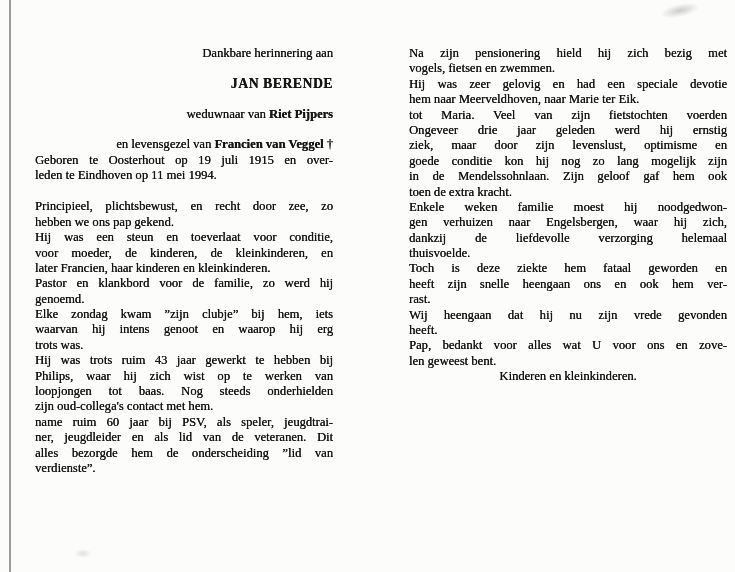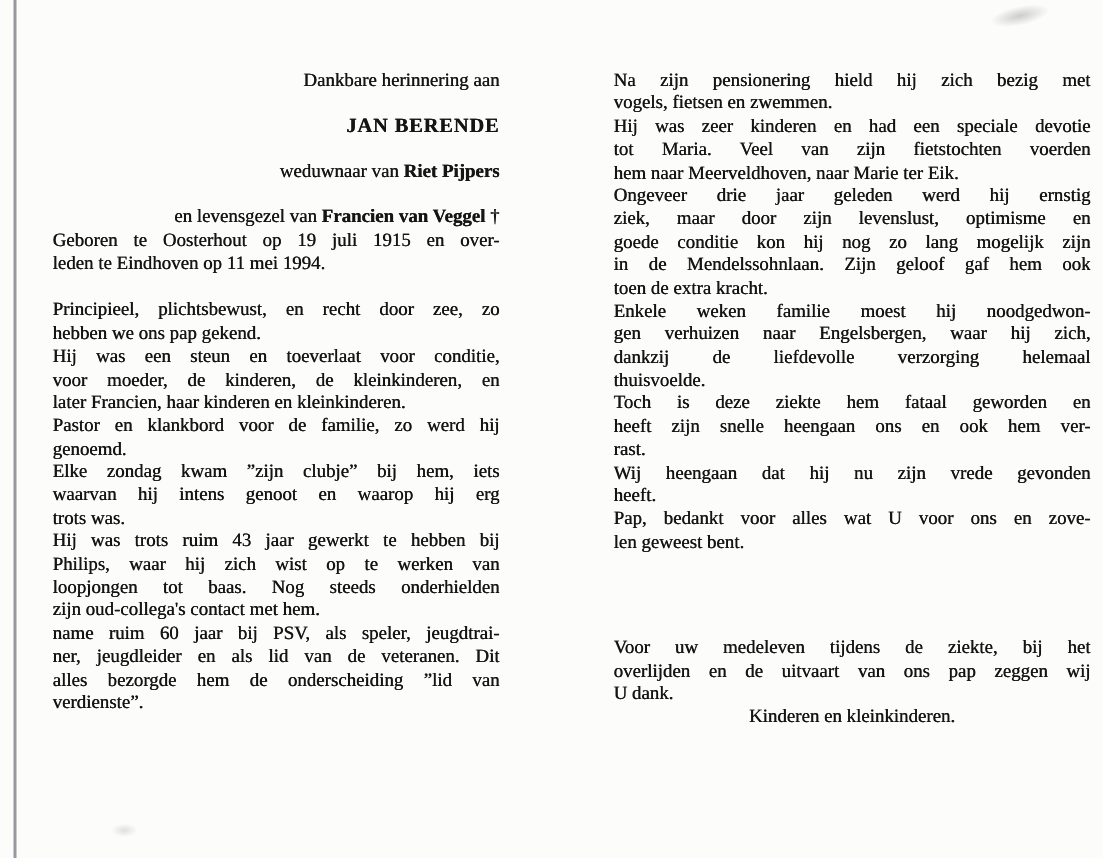--- a/index.html
+++ b/index.html
@@ -107,23 +107,23 @@
       </div>
   </div>
 
   <div class="col right">
     <div>
         <div class="para">
           <div class="ln">Na zijn pensionering hield hij zich bezig met</div>
           <div class="ln last">vogels, fietsen en zwemmen.</div>
         </div>
         <div class="para">
-          <div class="ln">Hij was zeer kinderen en had een speciale devotie</div>
+          <div class="ln">Hij was zeer gelovig en had een speciale devotie</div>
+          <div class="ln last">hem naar Meerveldhoven, naar Marie ter Eik.</div>
           <div class="ln">tot Maria. Veel van zijn fietstochten voerden</div>
-          <div class="ln last">hem naar Meerveldhoven, naar Marie ter Eik.</div>
         </div>
         <div class="para">
           <div class="ln">Ongeveer drie jaar geleden werd hij ernstig</div>
           <div class="ln">ziek, maar door zijn levenslust, optimisme en</div>
           <div class="ln">goede conditie kon hij nog zo lang mogelijk zijn</div>
           <div class="ln">in de Mendelssohnlaan. Zijn geloof gaf hem ook</div>
           <div class="ln last">toen de extra kracht.</div>
         </div>
         <div class="para">
           <div class="ln">Enkele weken familie moest hij noodgedwon-</div>
@@ -139,27 +139,20 @@
         <div class="para">
           <div class="ln">Wij heengaan dat hij nu zijn vrede gevonden</div>
           <div class="ln last">heeft.</div>
         </div>
         <div class="para">
           <div class="ln">Pap, bedankt voor alles wat U voor ons en zove-</div>
           <div class="ln last">len geweest bent.</div>
         </div>
       </div>
 
-    <div class="blk-thanks">
-        <div class="para">
-          <div class="ln">Voor uw medeleven tijdens de ziekte, bij het</div>
-          <div class="ln">overlijden en de uitvaart van ons pap zeggen wij</div>
-          <div class="ln last">U dank.</div>
-        </div>
-      </div>
 
     <div class="blk-sign center">
         <div class="para">
           <div class="ln last">Kinderen en kleinkinderen.</div>
         </div>
       </div>
   </div>
 
 </div>
 

